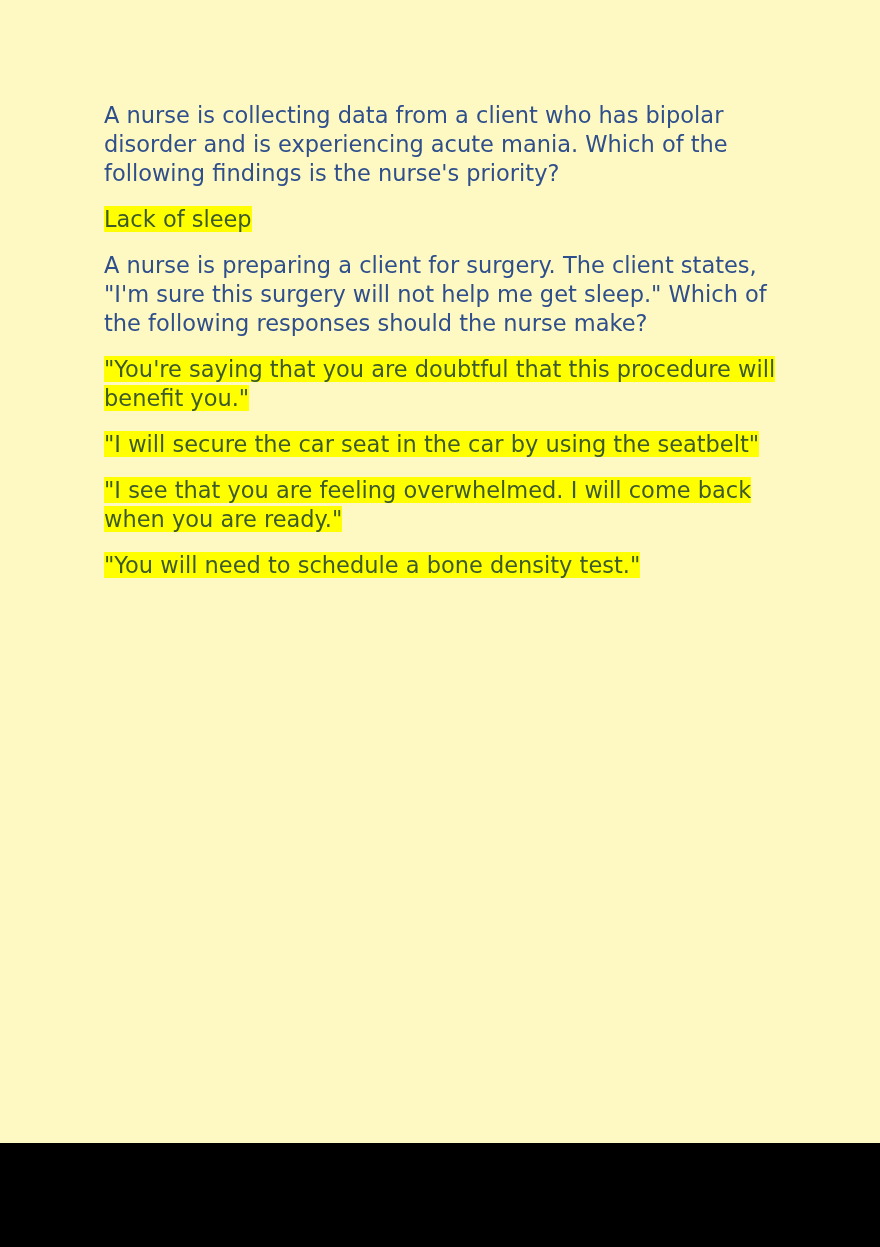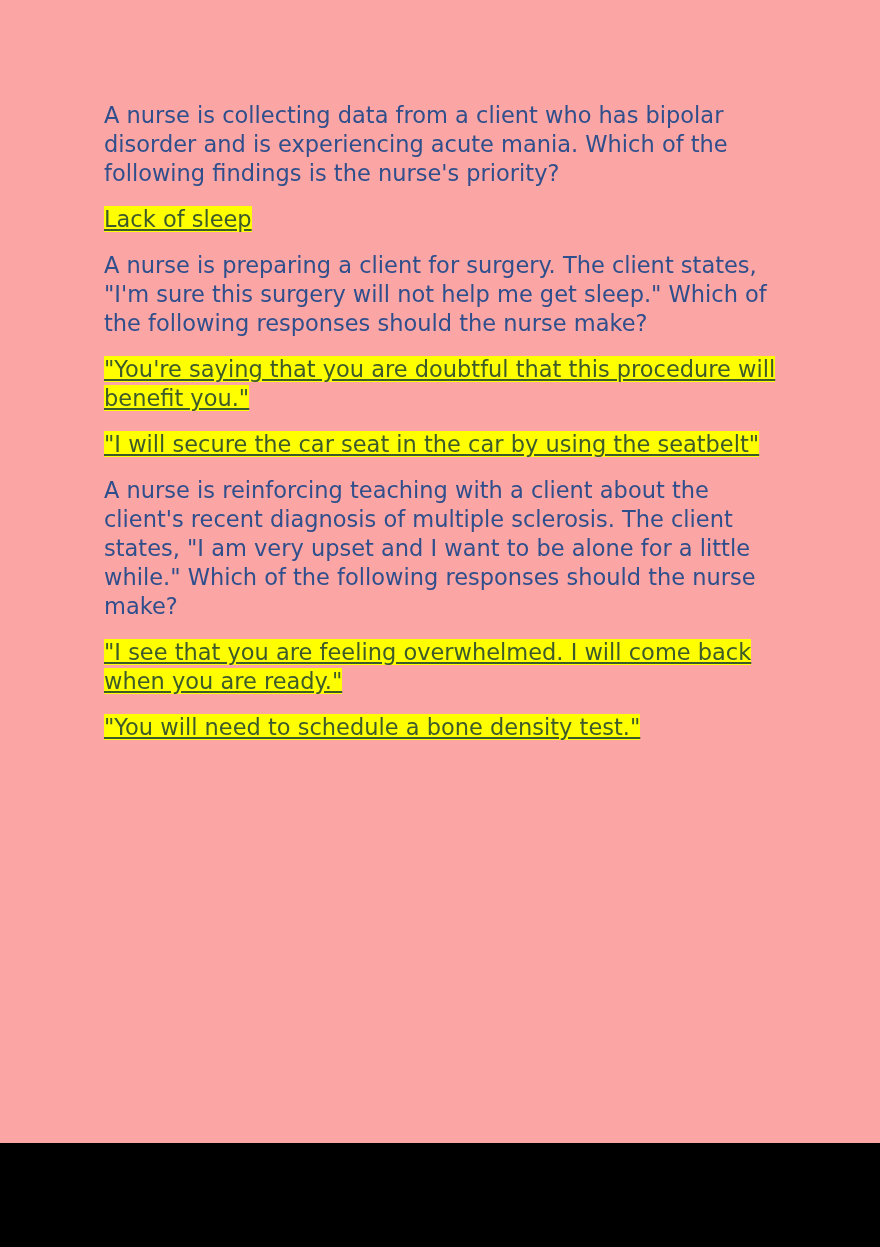--- a/index.html
+++ b/index.html
@@ -1,29 +1,28 @@
 <!DOCTYPE html>
 <html><head>
 <meta charset="utf-8">
 <style>
 html,body{margin:0;padding:0;}
 body{width:880px;height:1247px;background:#000;overflow:hidden;position:relative;font-family:"DejaVu Sans",sans-serif;}
-.page{position:absolute;left:0;top:0;width:880px;height:1143px;background:#fca5a5;}
+.page{position:absolute;left:0;top:0;width:880px;height:1143px;background:#fef9c3;}
 .content{position:absolute;left:104px;top:101px;width:680px;}
 .q{color:#2f4f8c;font-size:22.5px;line-height:29px;margin:0 0 17px 0;}
 .a{margin:0 0 17px 0;font-size:22.5px;line-height:29px;color:#2f4f8c;}
-.a span{background:#ffff00;color:#3d5a2a;text-decoration:underline;}
+.a span{background:#ffff00;color:#3d5a2a;}
 </style>
 </head>
 <body>
 
 <div class="page">
   <div class="content">
     <p class="q">A nurse is collecting data from a client who has bipolar disorder and is experiencing acute mania. Which of the following findings is the nurse's priority?</p>
     <p class="a"><span>Lack of sleep</span></p>
     <p class="q">A nurse is preparing a client for surgery. The client states, "I'm sure this surgery will not help me get sleep." Which of the following responses should the nurse make?</p>
     <p class="a"><span>"You're saying that you are doubtful that this procedure will benefit you."</span></p>
     <p class="a"><span>"I will secure the car seat in the car by using the seatbelt"</span></p>
-    <p class="q">A nurse is reinforcing teaching with a client about the client's recent diagnosis of multiple sclerosis. The client states, "I am very upset and I want to be alone for a little while." Which of the following responses should the nurse make?</p>
     <p class="a"><span>"I see that you are feeling overwhelmed. I will come back when you are ready."</span></p>
     <p class="a"><span>"You will need to schedule a bone density test."</span></p>
   </div>
 </div>
 
 </body></html>

